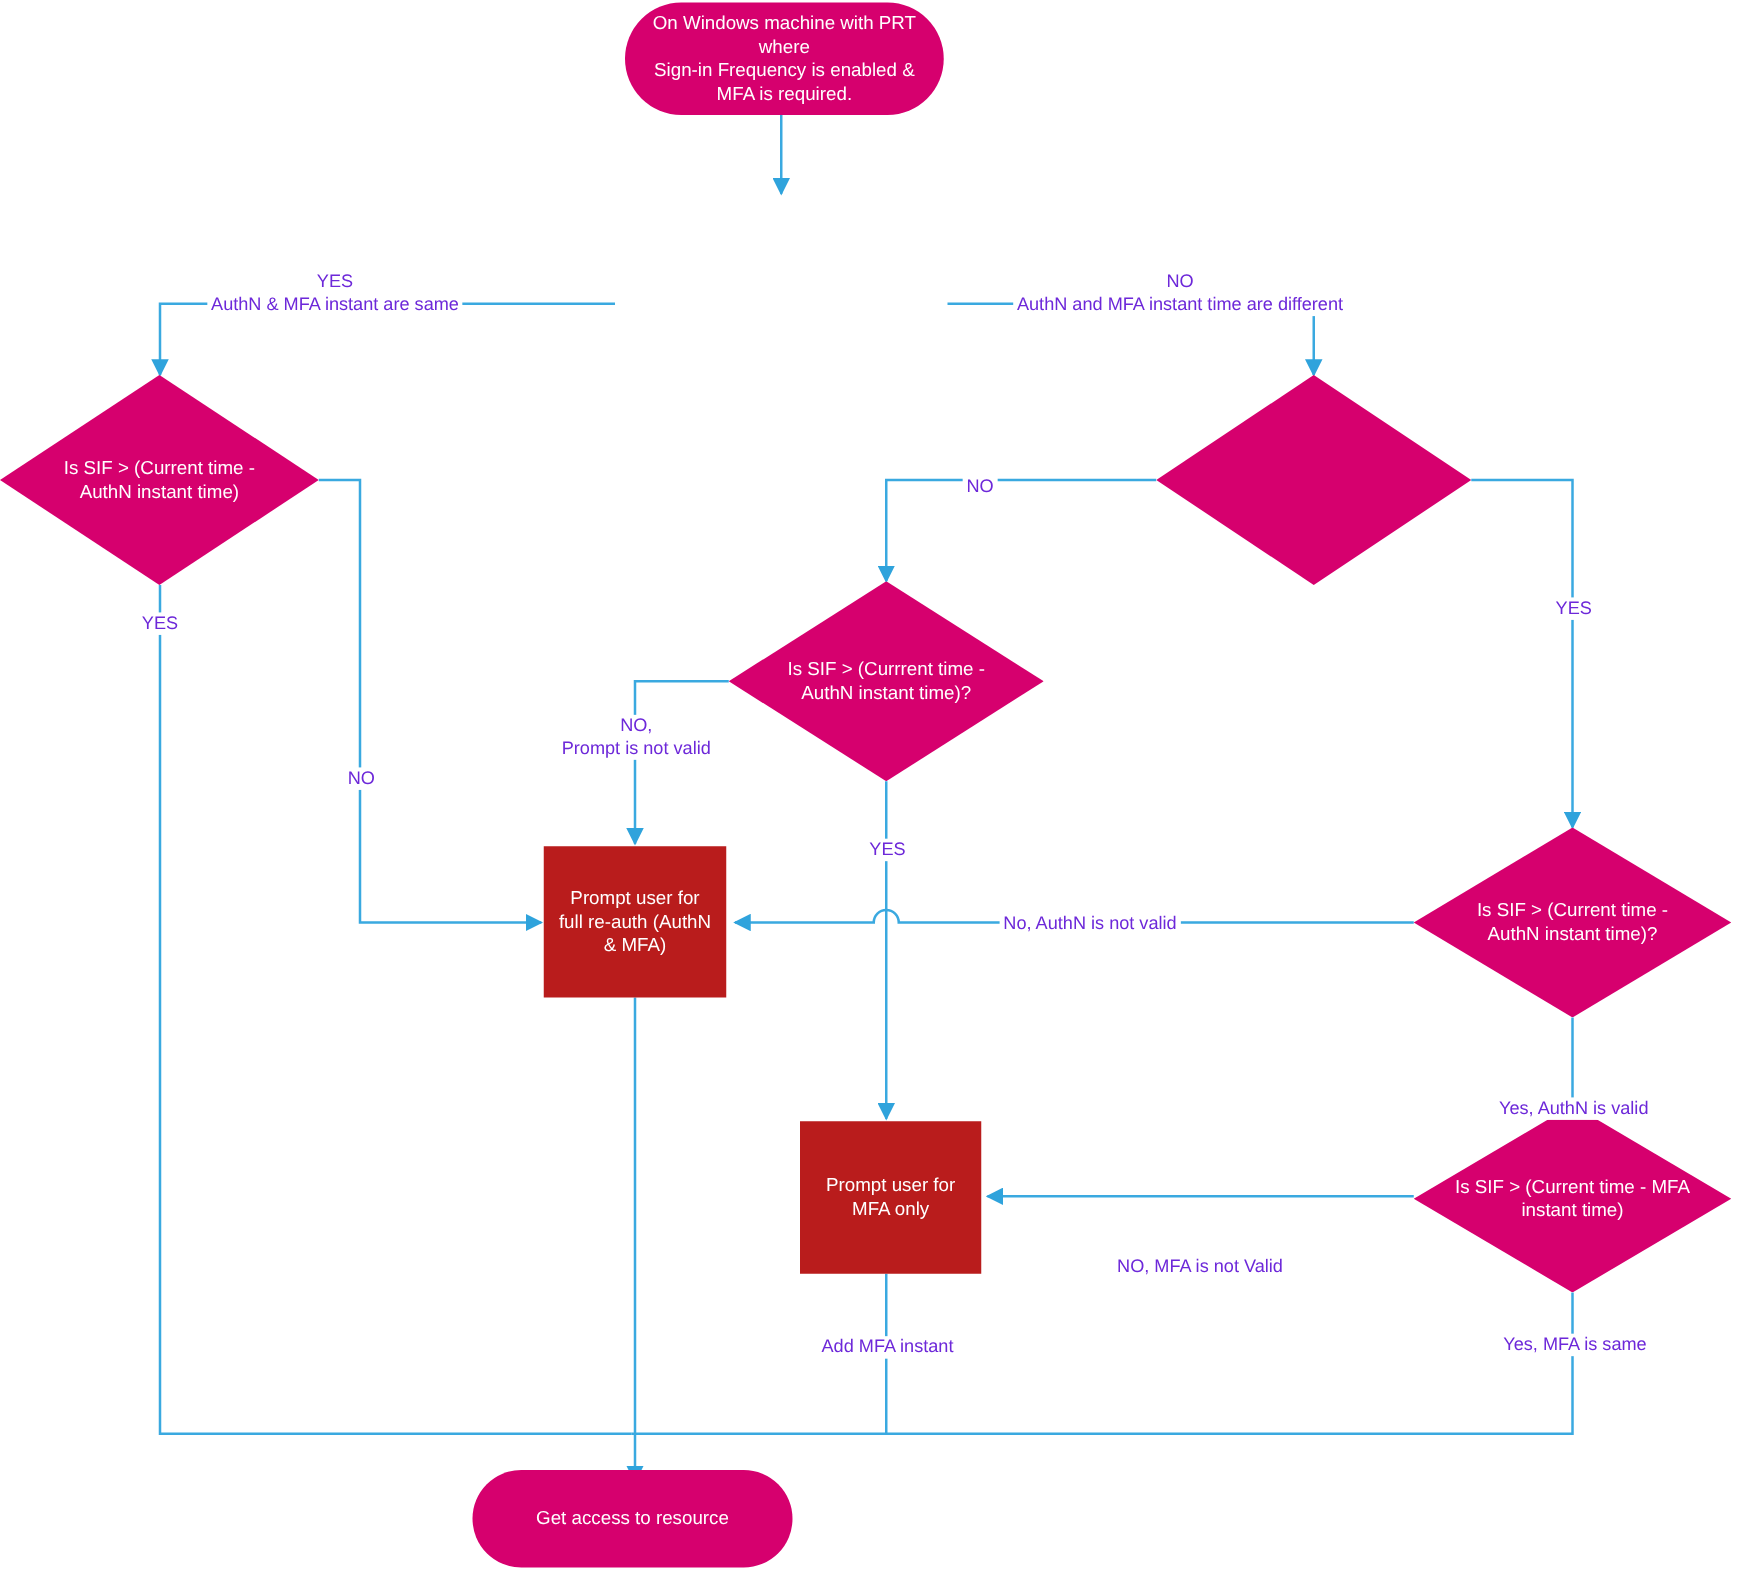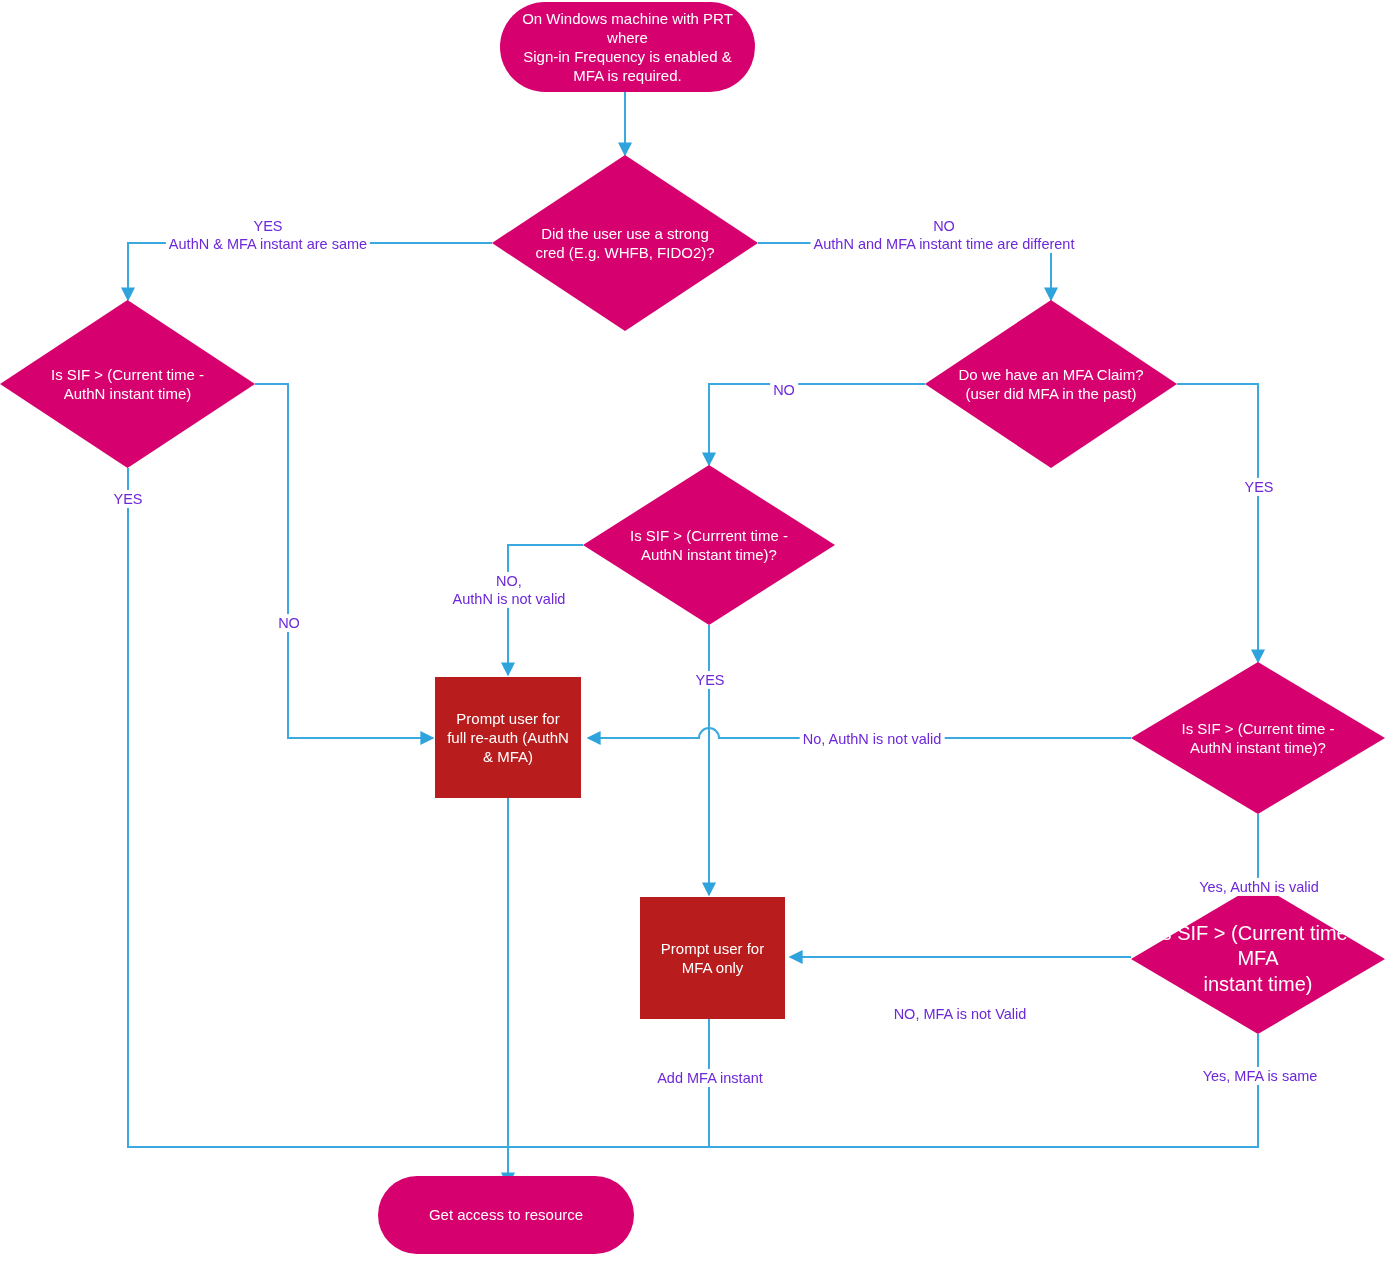--- a/index.html
+++ b/index.html
@@ -116,51 +116,44 @@
 
     </g>
   </svg>
 
   <div class="node node-terminator" style="left:500px; top:2px; width:255px; height:90px; font-size:15px;">
     <span class="node-label">On Windows machine with PRT where
 Sign-in Frequency is enabled &amp;
 MFA is required.</span>
   </div>
 
-  <div class="node node-decision" style="left:492px; top:155px; width:266px; height:176px; font-size:15px;">
-    <span class="diamond-shape"></span>
-    <span class="node-label">Did the user use a strong
-cred (E.g. WHFB, FIDO2)?</span>
-  </div>
 
   <div class="node node-decision" style="left:0px; top:300px; width:255px; height:168px; font-size:15px;">
     <span class="diamond-shape"></span>
     <span class="node-label">Is SIF &gt; (Current time -
 AuthN instant time)</span>
   </div>
 
   <div class="node node-decision" style="left:925px; top:300px; width:252px; height:168px; font-size:15px;">
     <span class="diamond-shape"></span>
-    <span class="node-label">Do we have an MFA Claim?
-(user did MFA in the past)</span>
   </div>
 
   <div class="node node-decision" style="left:583px; top:465px; width:252px; height:160px; font-size:15px;">
     <span class="diamond-shape"></span>
     <span class="node-label">Is SIF &gt; (Currrent time -
 AuthN instant time)?</span>
   </div>
 
   <div class="node node-decision" style="left:1131px; top:662px; width:254px; height:152px; font-size:15px;">
     <span class="diamond-shape"></span>
     <span class="node-label">Is SIF &gt; (Current time -
 AuthN instant time)?</span>
   </div>
 
-  <div class="node node-decision" style="left:1131px; top:884px; width:254px; height:150px; font-size:20px;">
+  <div class="node node-decision" style="left:1131px; top:884px; width:254px; height:150px; font-size:15px;">
     <span class="diamond-shape"></span>
     <span class="node-label">Is SIF &gt; (Current time - MFA
 instant time)</span>
   </div>
 
   <div class="node node-process" style="left:435px; top:677px; width:146px; height:121px; font-size:15px;">
     <span class="node-label">Prompt user for
 full re-auth (AuthN
 &amp; MFA)</span>
   </div>
@@ -182,21 +175,21 @@
 
   <div class="edge-label" style="left:128px; top:499px;">YES</div>
 
   <div class="edge-label" style="left:289px; top:623px;">NO</div>
 
   <div class="edge-label" style="left:784px; top:390px;">NO</div>
 
   <div class="edge-label" style="left:1259px; top:487px;">YES</div>
 
   <div class="edge-label" style="left:509px; top:590px;">NO,
-AuthN is not valid</div>
+Prompt is not valid</div>
 
   <div class="edge-label" style="left:710px; top:680px;">YES</div>
 
   <div class="edge-label" style="left:872px; top:739px;">No, AuthN is not valid</div>
 
   <div class="edge-label" style="left:1259px; top:839px;margin-top:48px;">Yes, AuthN is valid</div>
 
   <div class="edge-label" style="left:960px; top:1014px;">NO, MFA is not Valid</div>
 
   <div class="edge-label" style="left:1260px; top:1076px;">Yes, MFA is same</div>

